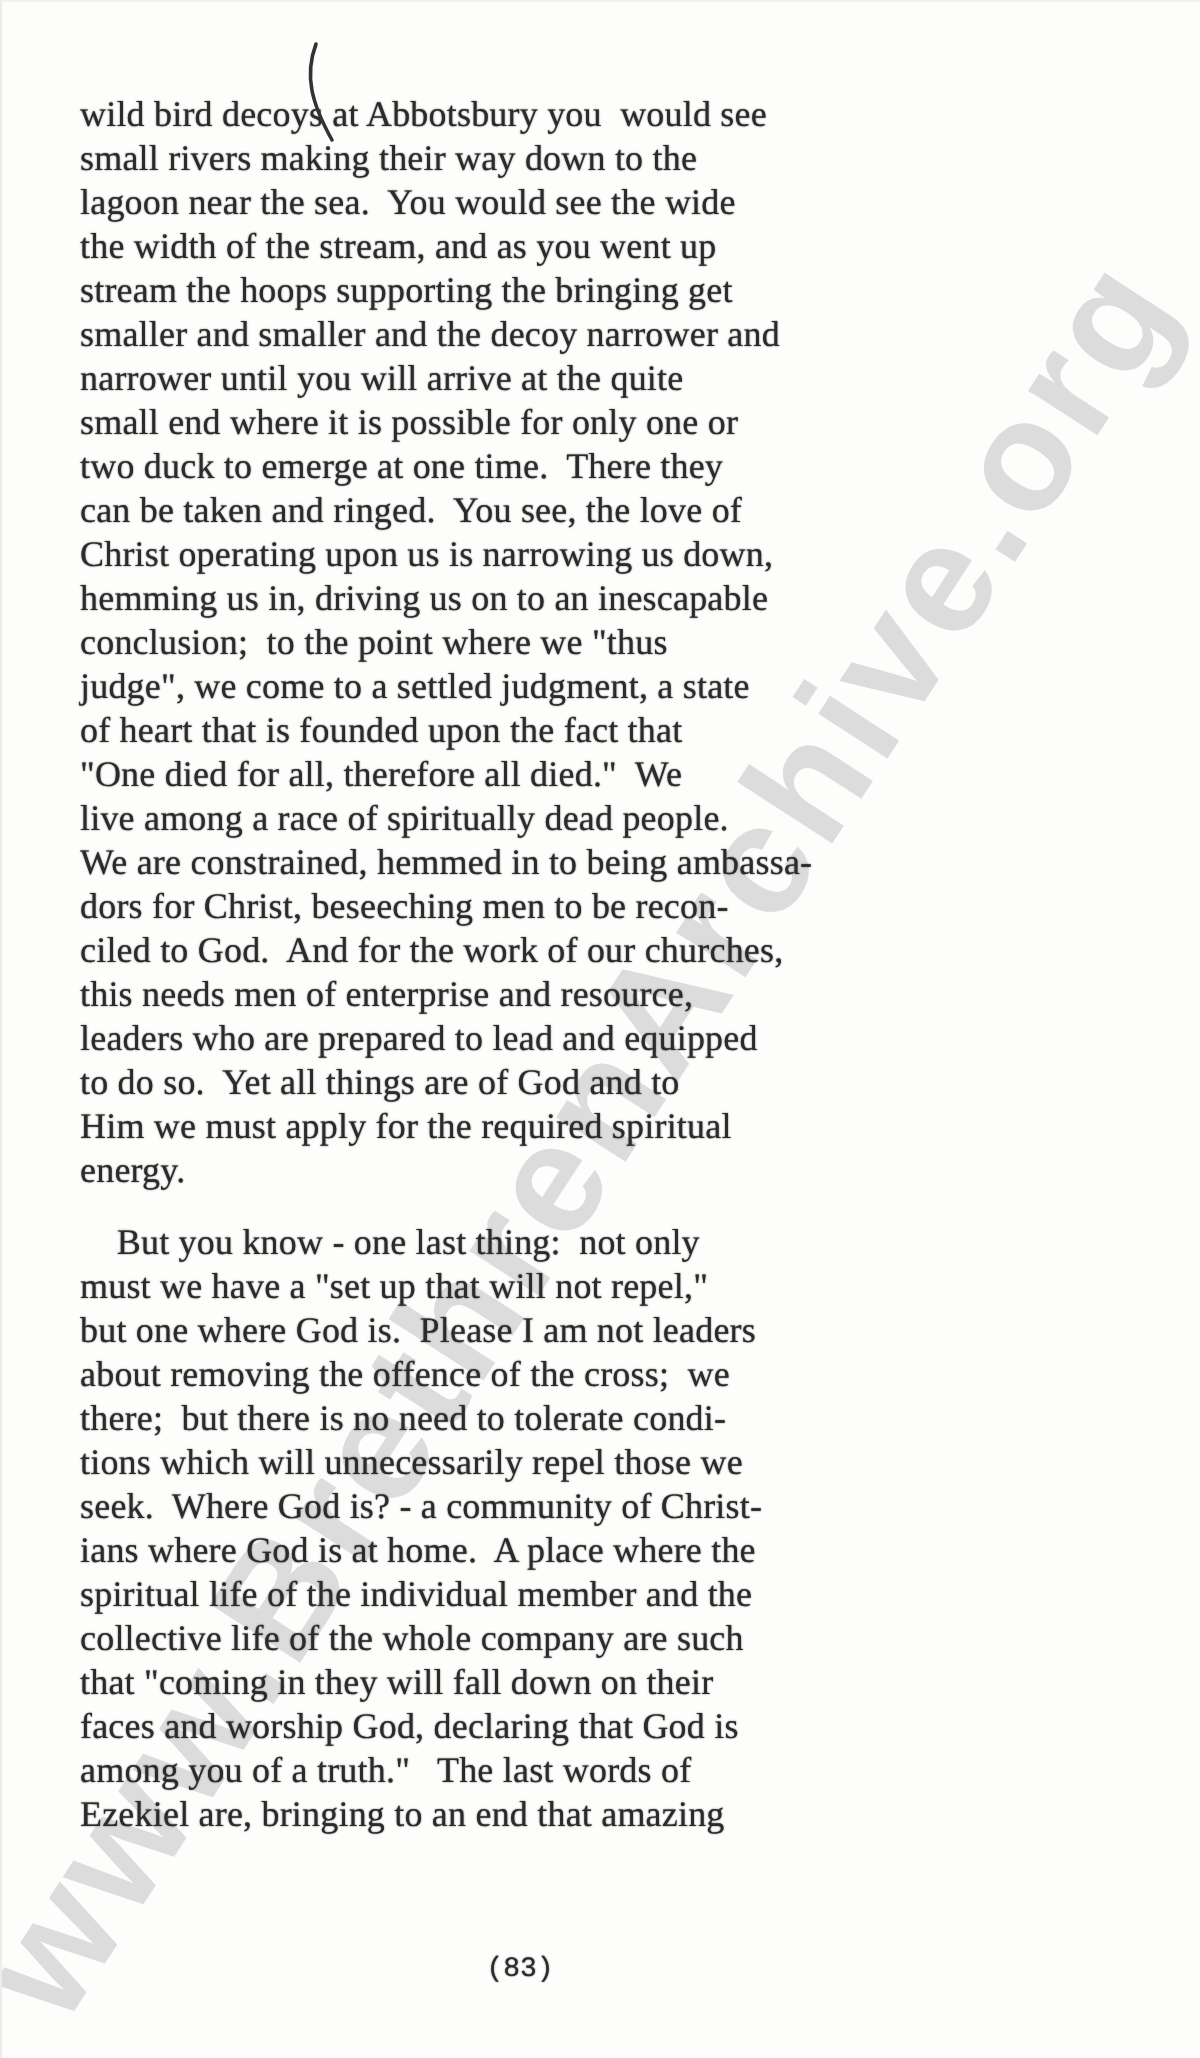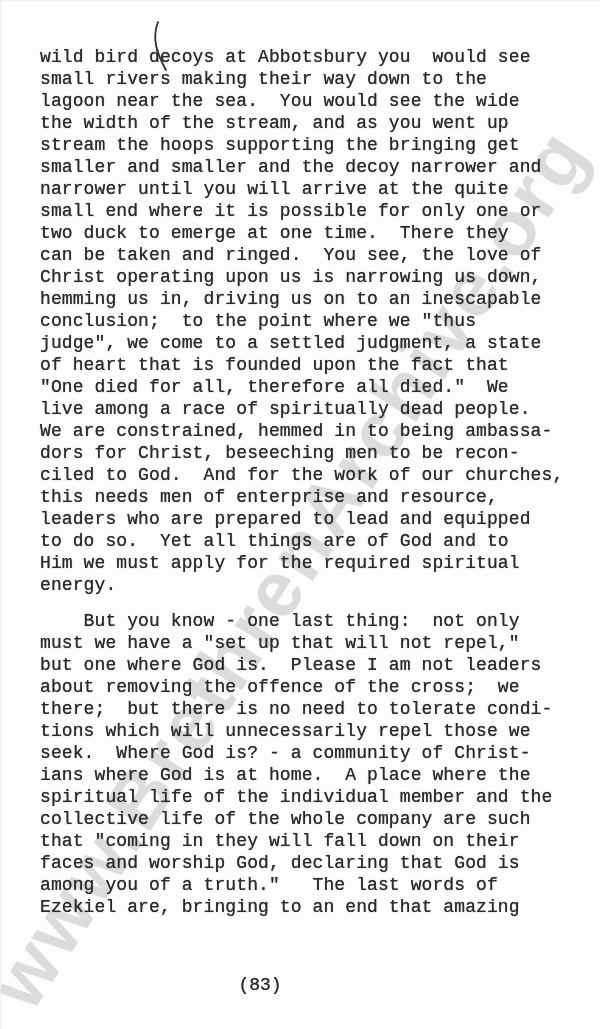--- a/index.html
+++ b/index.html
@@ -39,39 +39,39 @@
     user-select: none;
   }
 
   .text-block {
     position: absolute;
     left: 40px;
     top: 46px;
     z-index: 1;
   }
 
-  .paragraph { margin: 0; }
+  .paragraph { margin: 0; font-family: Liberation Serif, serif; }
   .paragraph + .paragraph { margin-top: 14px; }
 
   .line {
     white-space: pre;
     font-size: 18px;
     line-height: 22px;
     letter-spacing: 0.1px;
     color: #2b2b2b;
     text-shadow: 0 0 0.8px rgba(43, 43, 43, 0.9);
   }
 
   .footer {
     position: absolute;
     left: 0;
     top: 974px;
     width: 520px;
     text-align: center;
-    font-size: 18px;
+    font-size: 14px;
     line-height: 22px;
     color: #2b2b2b;
     text-shadow: 0 0 0.8px rgba(43, 43, 43, 0.9);
     z-index: 1;
   }
 
   .pen-mark-svg {
     position: absolute;
     left: 0;
     top: 0;

